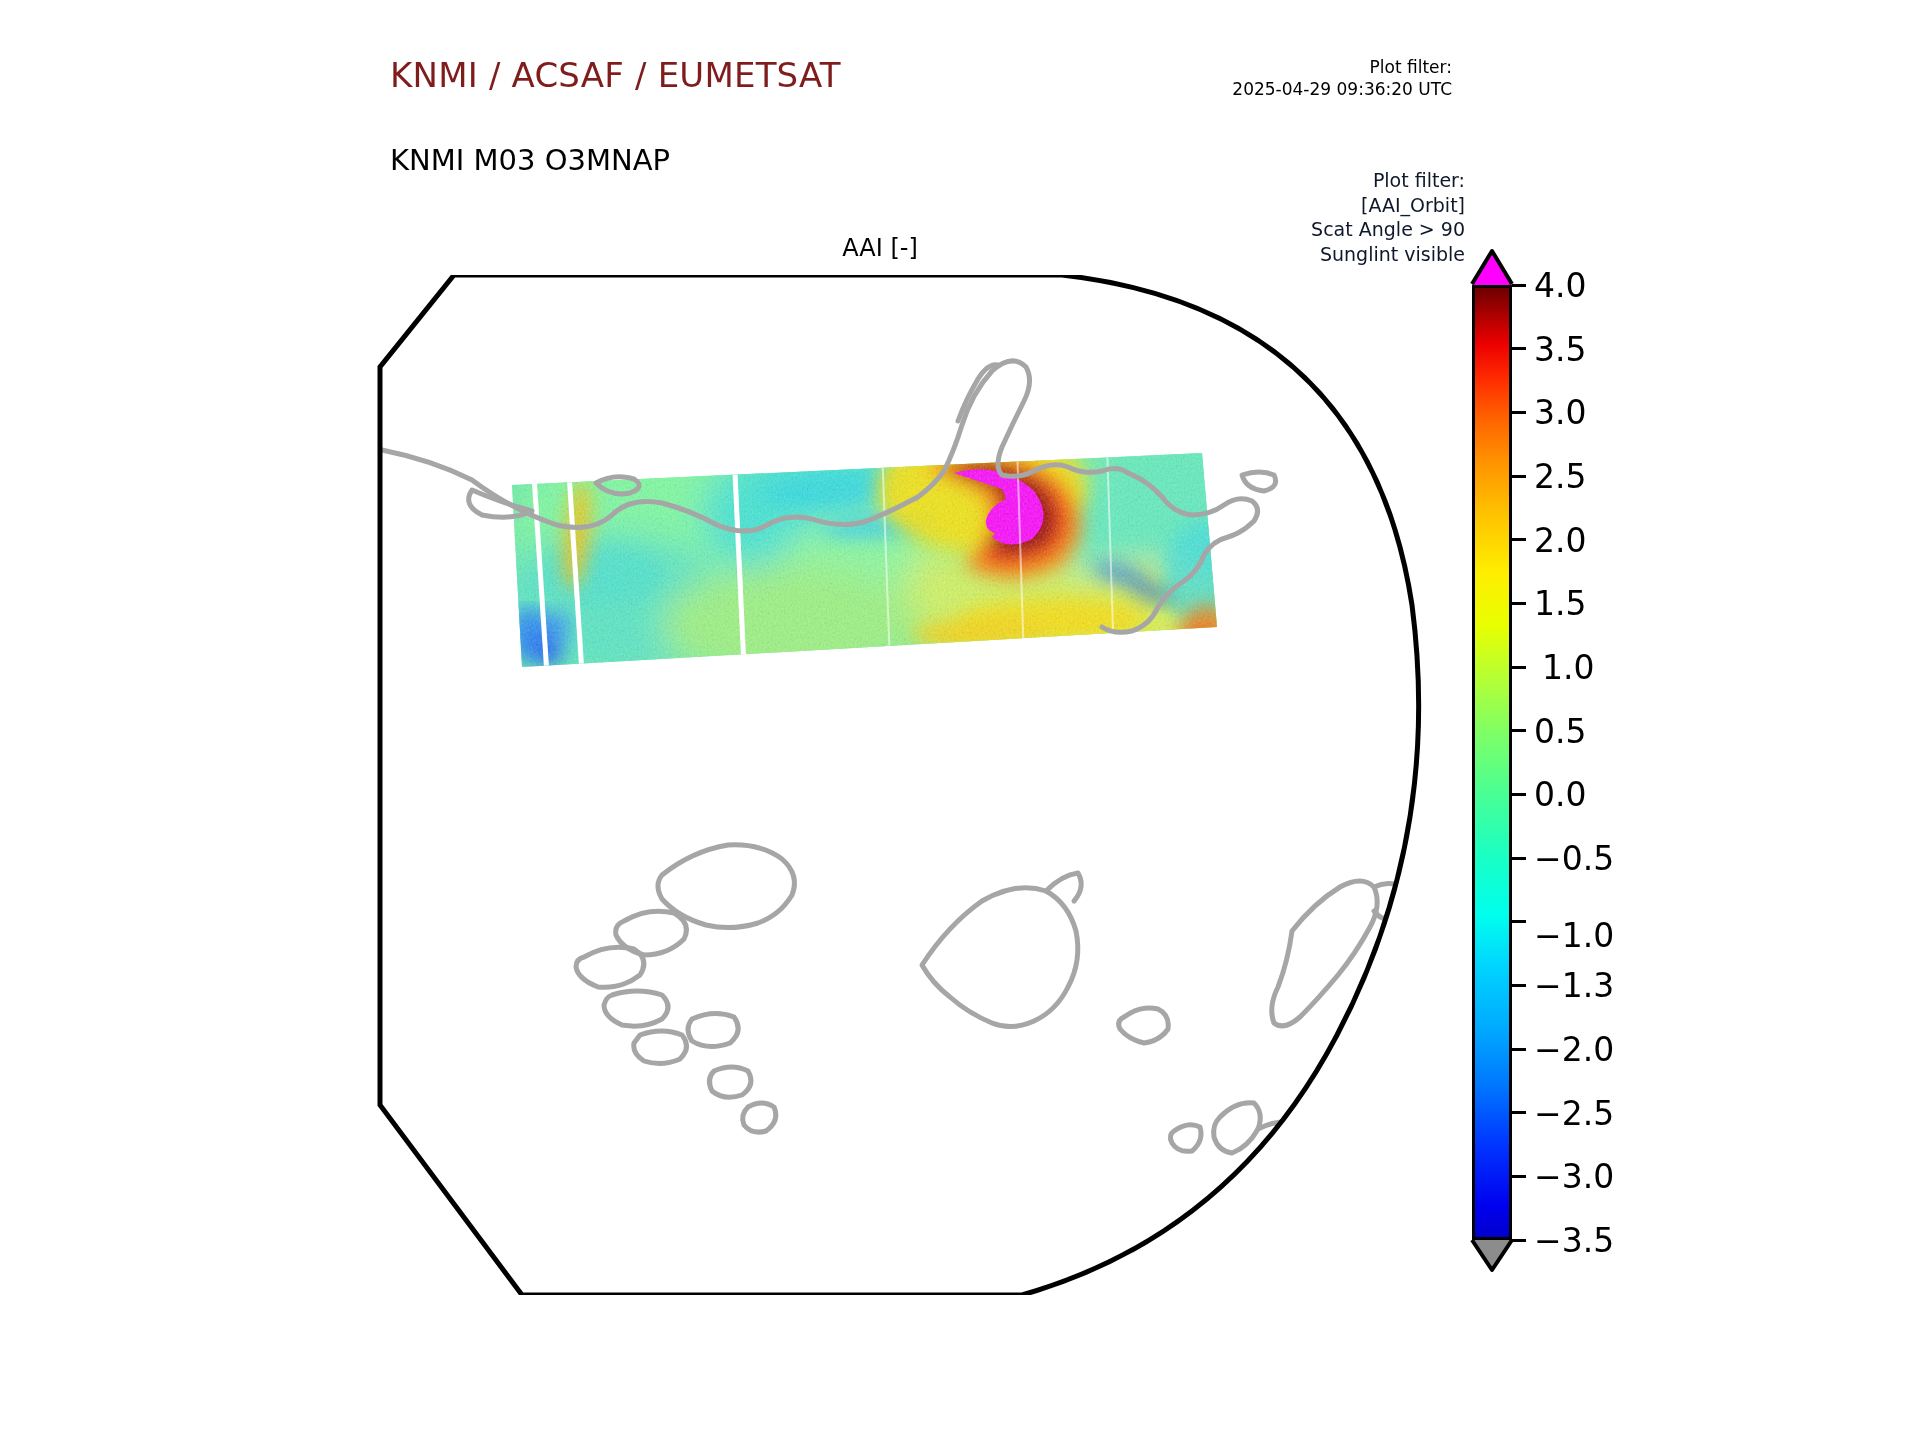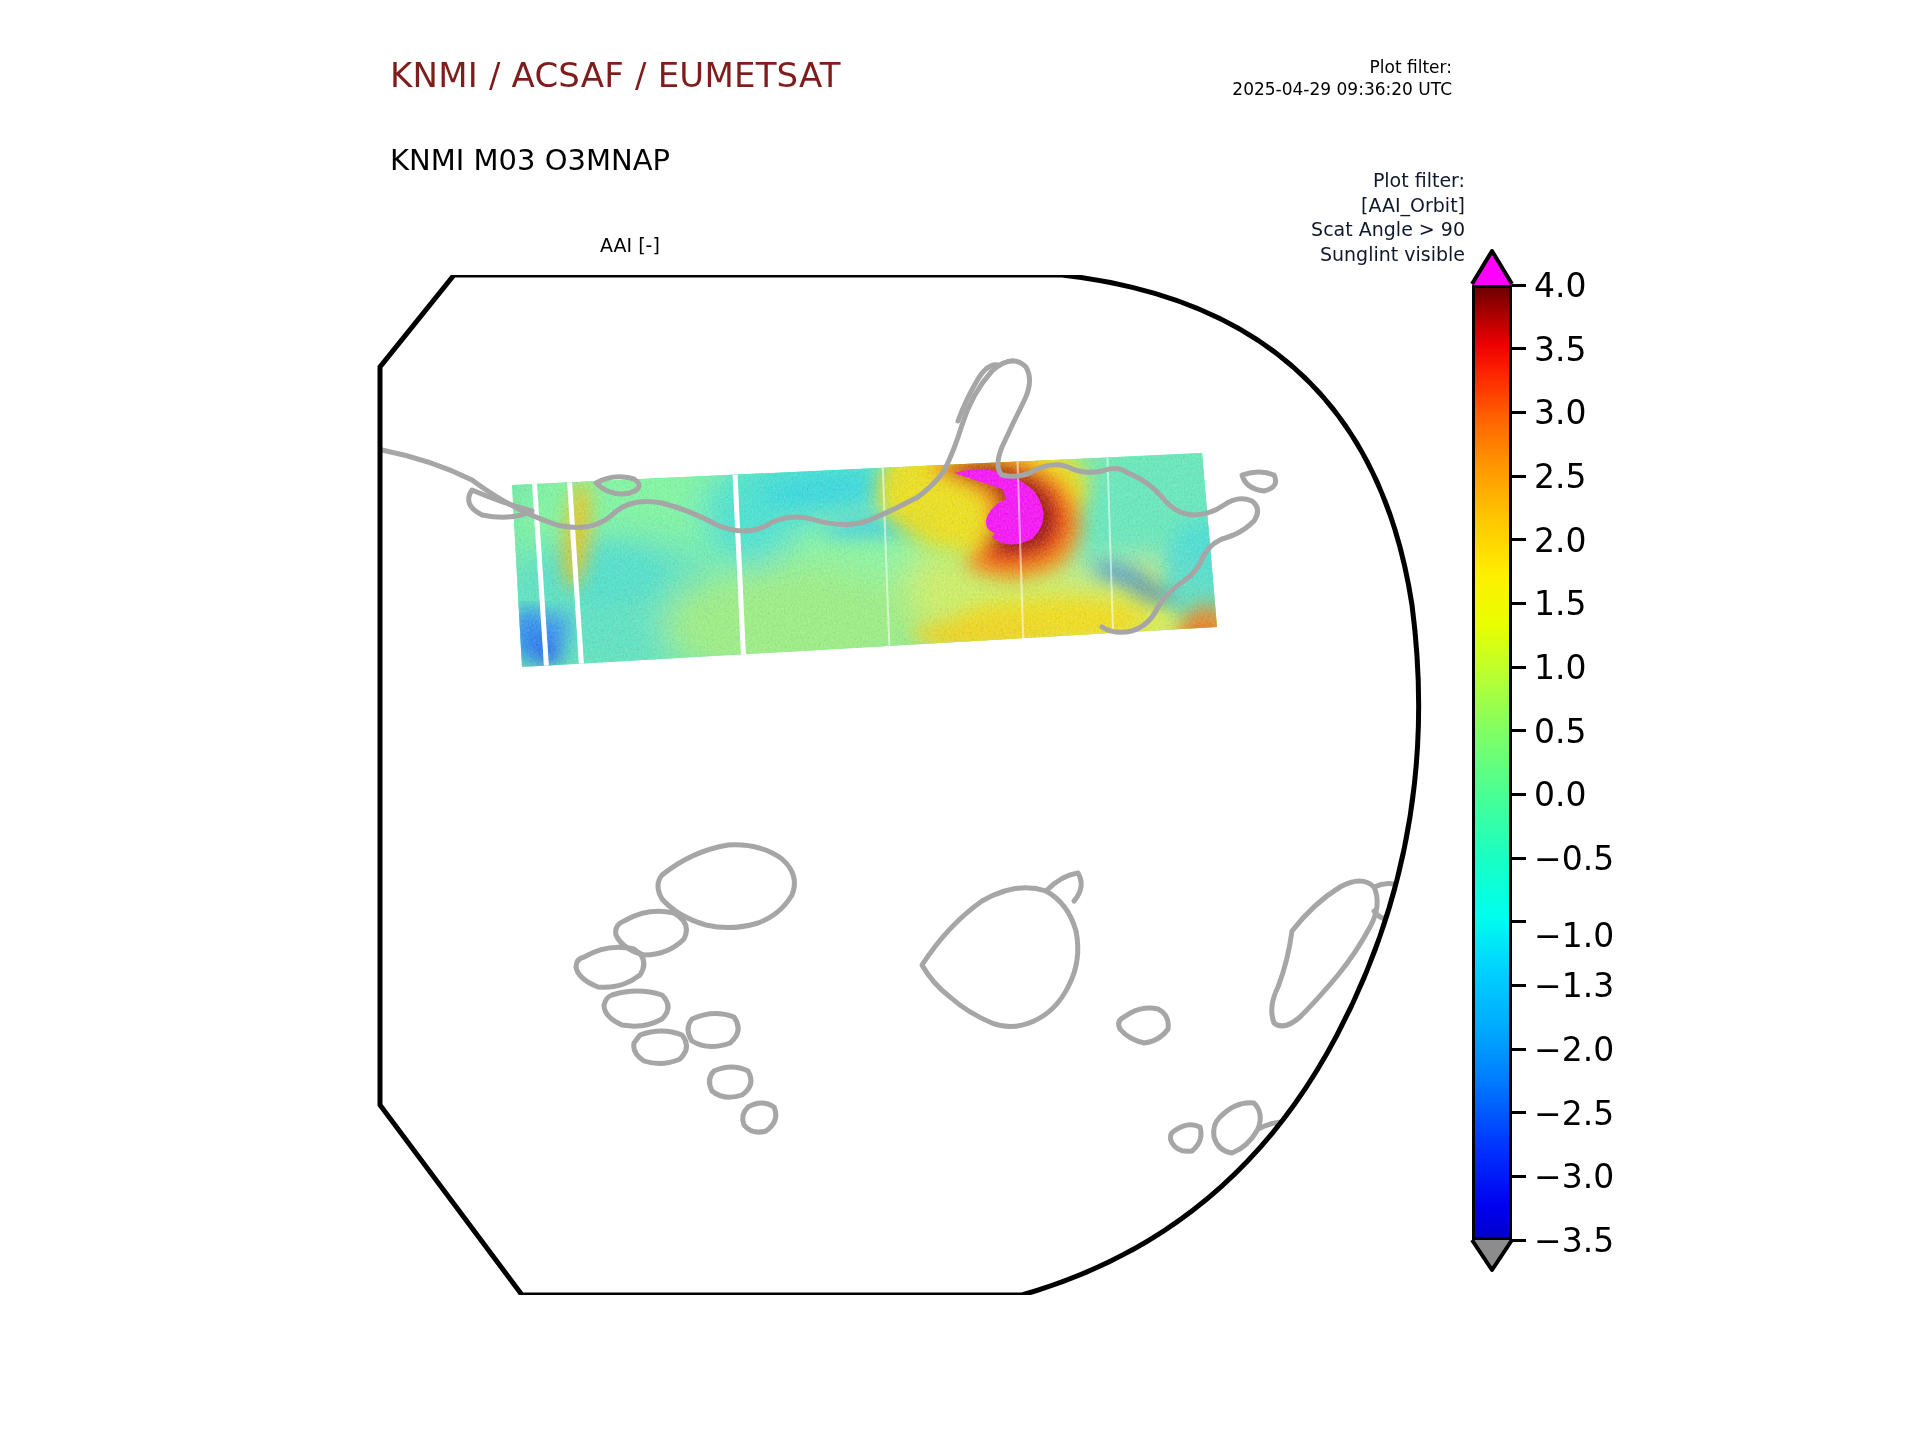--- a/index.html
+++ b/index.html
@@ -5,21 +5,21 @@
   html,body{margin:0;padding:0;background:#fff;}
   body{width:1920px;height:1440px;position:relative;overflow:hidden;
        font-family:"DejaVu Sans","Liberation Sans",sans-serif;color:#000;}
 
   .abs{position:absolute;}
 
   
   #org-title{left:390px;top:55px;font-size:34px;color:#7f1d1d;letter-spacing:.2px;white-space:nowrap;}
   #created-block{right:468px;top:56px;text-align:right;font-size:17px;line-height:1.32;white-space:nowrap;}
   #product-block{left:390px;top:140px;font-size:29px;line-height:1.38;white-space:nowrap;}
-  #plot-title{left:600px;top:234px;width:560px;font-size:19px;}
+  #plot-title{left:600px;top:234px;width:560px;text-align:center;font-size:24px;}
   #filter-block{right:455px;top:168px;text-align:right;color:#0f172a;font-size:19px;line-height:1.30;white-space:nowrap;}
 
   
   #map-area{left:362px;top:275px;width:1100px;height:1020px;}
   #map-svg{position:absolute;left:0;top:0;width:1100px;height:1020px;}
 
   
   #cbar-wrap{left:1472px;top:285px;width:300px;height:1010px;}
   #cbar-bar{position:absolute;left:0;top:0;width:40px;height:955px;
             border:3px solid #000;box-sizing:border-box;
@@ -265,21 +265,21 @@
       <div class="cb-label" style="top: 63.6667px;">3.5</div>
       <div class="cb-tick" style="top: 125.833px;"></div>
       <div class="cb-label" style="top: 127.333px;">3.0</div>
       <div class="cb-tick" style="top: 189.5px;"></div>
       <div class="cb-label" style="top: 191px;">2.5</div>
       <div class="cb-tick" style="top: 253.167px;"></div>
       <div class="cb-label" style="top: 254.667px;">2.0</div>
       <div class="cb-tick" style="top: 316.833px;"></div>
       <div class="cb-label" style="top: 318.333px;">1.5</div>
       <div class="cb-tick" style="top: 380.5px;"></div>
-      <div class="cb-label" style="top: 382px;">1.0</div>
+      <div class="cb-label" style="top: 382px; margin-left: 8px;">1.0</div>
       <div class="cb-tick" style="top: 444.167px;"></div>
       <div class="cb-label" style="top: 445.667px;">0.5</div>
       <div class="cb-tick" style="top: 507.833px;"></div>
       <div class="cb-label" style="top: 509.333px;">0.0</div>
       <div class="cb-tick" style="top: 571.5px;"></div>
       <div class="cb-label" style="top: 573px;">−0.5</div>
       <div class="cb-tick" style="top: 635.167px;"></div>
       <div class="cb-label" style="top: 650px; text-align: right;">−1.0</div>
       <div class="cb-tick" style="top: 698.833px;"></div>
       <div class="cb-label" style="top: 700.333px;">−1.3</div>

